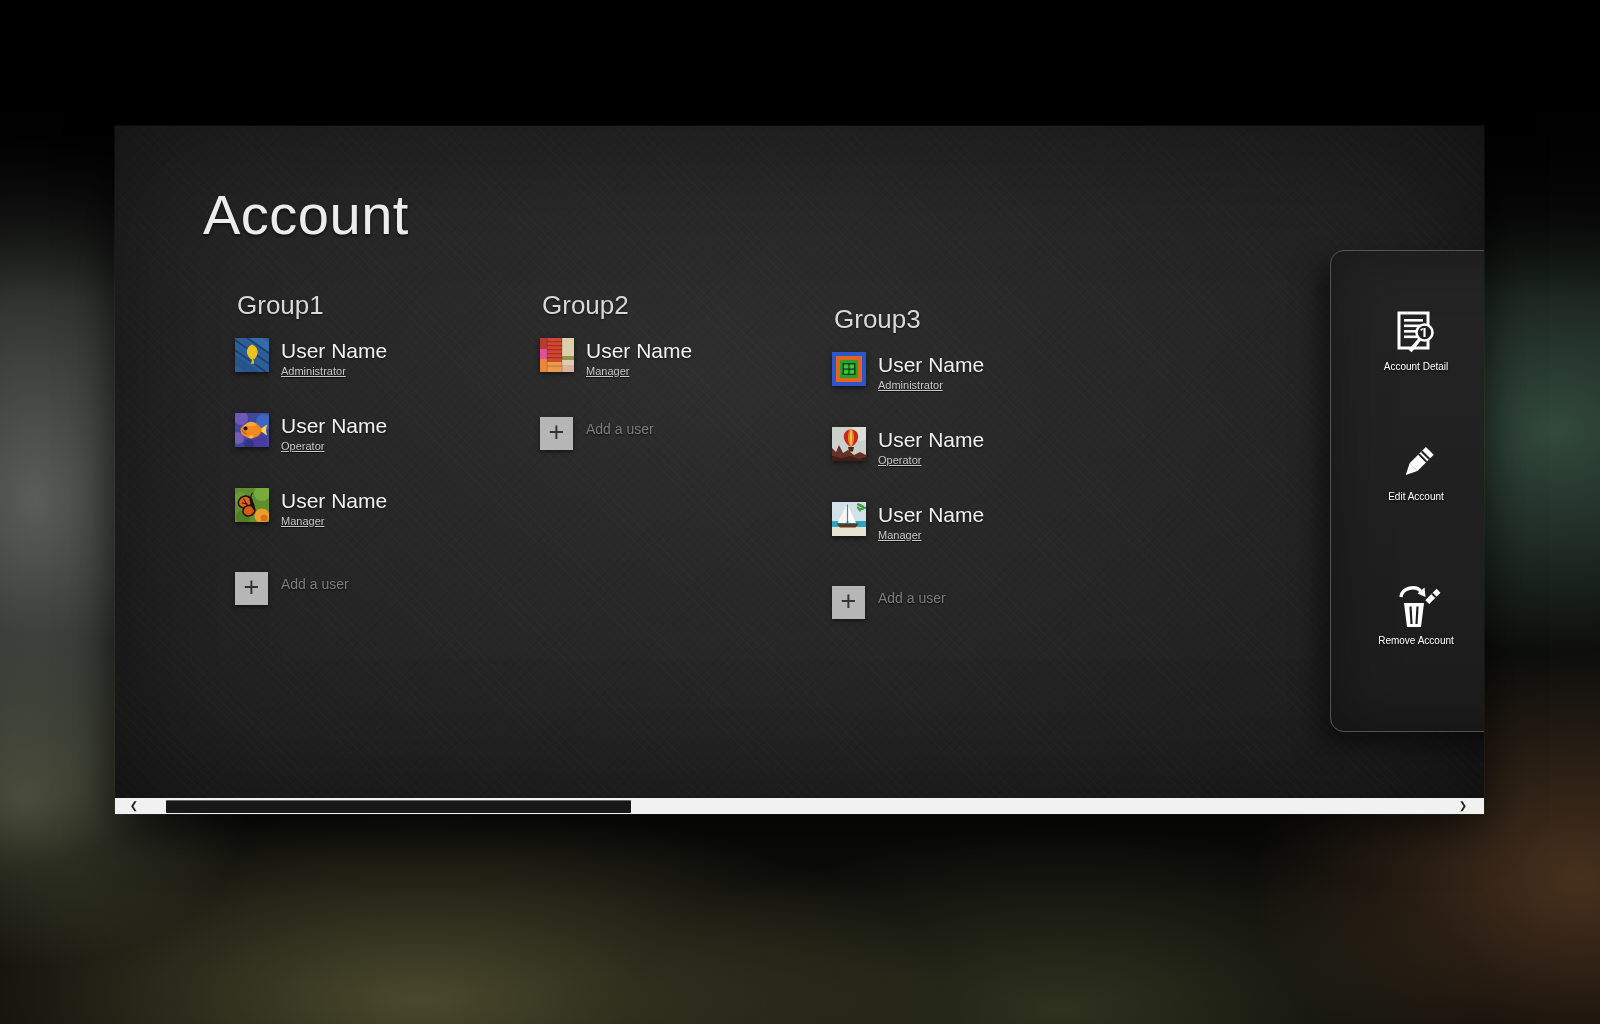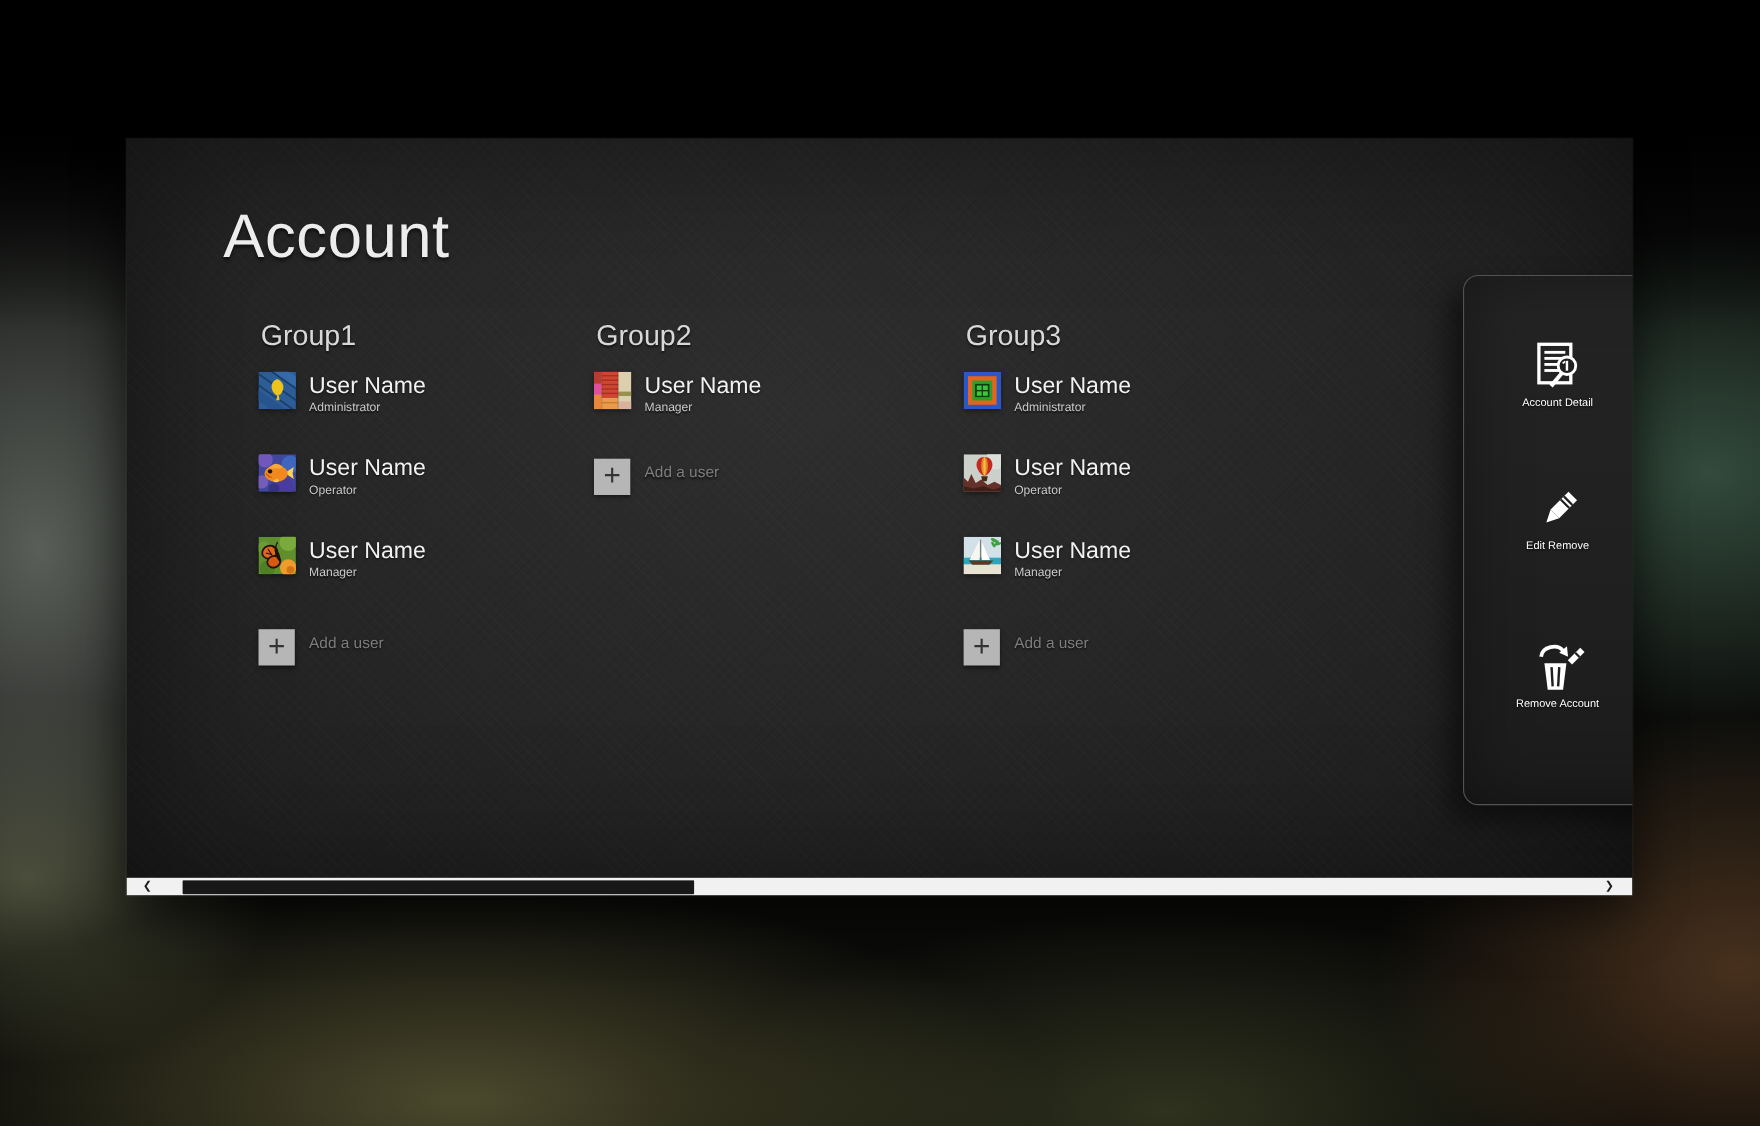--- a/index.html
+++ b/index.html
@@ -51,21 +51,21 @@
     position:absolute;left:0;top:0;width:34px;height:34px;
     box-shadow:0 2px 5px rgba(0,0,0,.55);
   }
   .avatar svg{display:block;width:34px;height:34px;}
   .user-name{
     position:absolute;left:46px;top:1px;font-size:21px;color:#f1f1f1;
     text-shadow:0 1px 2px rgba(0,0,0,.6);white-space:nowrap;
   }
   .user-role{
     position:absolute;left:46px;top:27px;font-size:11px;color:#c9c9c9;
-    text-shadow:0 1px 1px rgba(0,0,0,.6);white-space:nowrap;
+    text-shadow:0 1px 1px rgba(0,0,0,.6);white-space:nowrap;text-decoration:underline;
   }
   .add-row{position:absolute;left:0;width:290px;height:40px;}
   .add-btn{
     position:absolute;left:0;top:0;width:33px;height:33px;
     background:var(--add-btn,#b6b6b6);cursor:pointer;
     box-shadow:0 2px 4px rgba(0,0,0,.5);
   }
   .add-btn .plus{
     display:block;width:100%;height:100%;text-align:center;
     line-height:30px;font-size:27px;color:#333;font-weight:400;
@@ -209,21 +209,21 @@
           <div class="user-name">User Name</div>
           <div class="user-role">Manager</div>
         </div>
         <div class="add-row" style="top: 291px;">
           <span class="add-btn">
             <span class="plus">+</span>
           </span>
           <div class="add-label">Add a user</div>
         </div>
       </section>
-      <section class="group" style="left: 761px;">
+      <section class="group" style="left: 717px; margin-top: 14px;">
         <div class="group-header">Group3</div>
         <div class="user-row" style="top: 212px;">
           <span class="avatar">
             <svg viewBox="0 0 34 34">
               <rect width="34" height="34" fill="#2b57cb"></rect>
               <rect x="4" y="4" width="26" height="26" fill="#e2641e"></rect>
               <rect x="8" y="8" width="18" height="18" fill="#2aa02a"></rect>
               <rect x="10.5" y="11" width="13" height="12" fill="#0c3e10"></rect>
               <g fill="#3fc43f">
                 <rect x="12" y="12.5" width="4.4" height="4"></rect>
@@ -305,21 +305,21 @@
           <div class="icon">
             <svg width="46" height="46" viewBox="0 0 46 46">
               <g transform="rotate(45 23 23)">
                 <rect x="18" y="4" width="11" height="23" fill="#fff"></rect>
                 <rect x="18" y="9" width="11" height="2" fill="#1f1f1f"></rect>
                 <rect x="18" y="13" width="11" height="2" fill="#1f1f1f"></rect>
                 <polygon points="18,27 29,27 23.5,38" fill="#fff"></polygon>
               </g>
             </svg>
           </div>
-          <span class="label">Edit Remove</span>
+          <span class="label">Edit Account</span>
         </div>
         <div class="panel-btn" style="top: 330px;">
           <div class="icon">
             <svg width="50" height="48" viewBox="0 0 50 48">
               <path d="M10 14 C11 4.5 25 2 30 8.5" fill="none" stroke="#fff" stroke-width="3.4"></path>
               <polygon points="33.5,4.5 34.5,14 26.5,10.5" fill="#fff"></polygon>
               <g transform="rotate(45 41 14)">
                 <rect x="38.5" y="5" width="5.5" height="16" fill="#fff"></rect>
                 <rect x="38.5" y="10.5" width="5.5" height="2" fill="#1f1f1f"></rect>
               </g>

